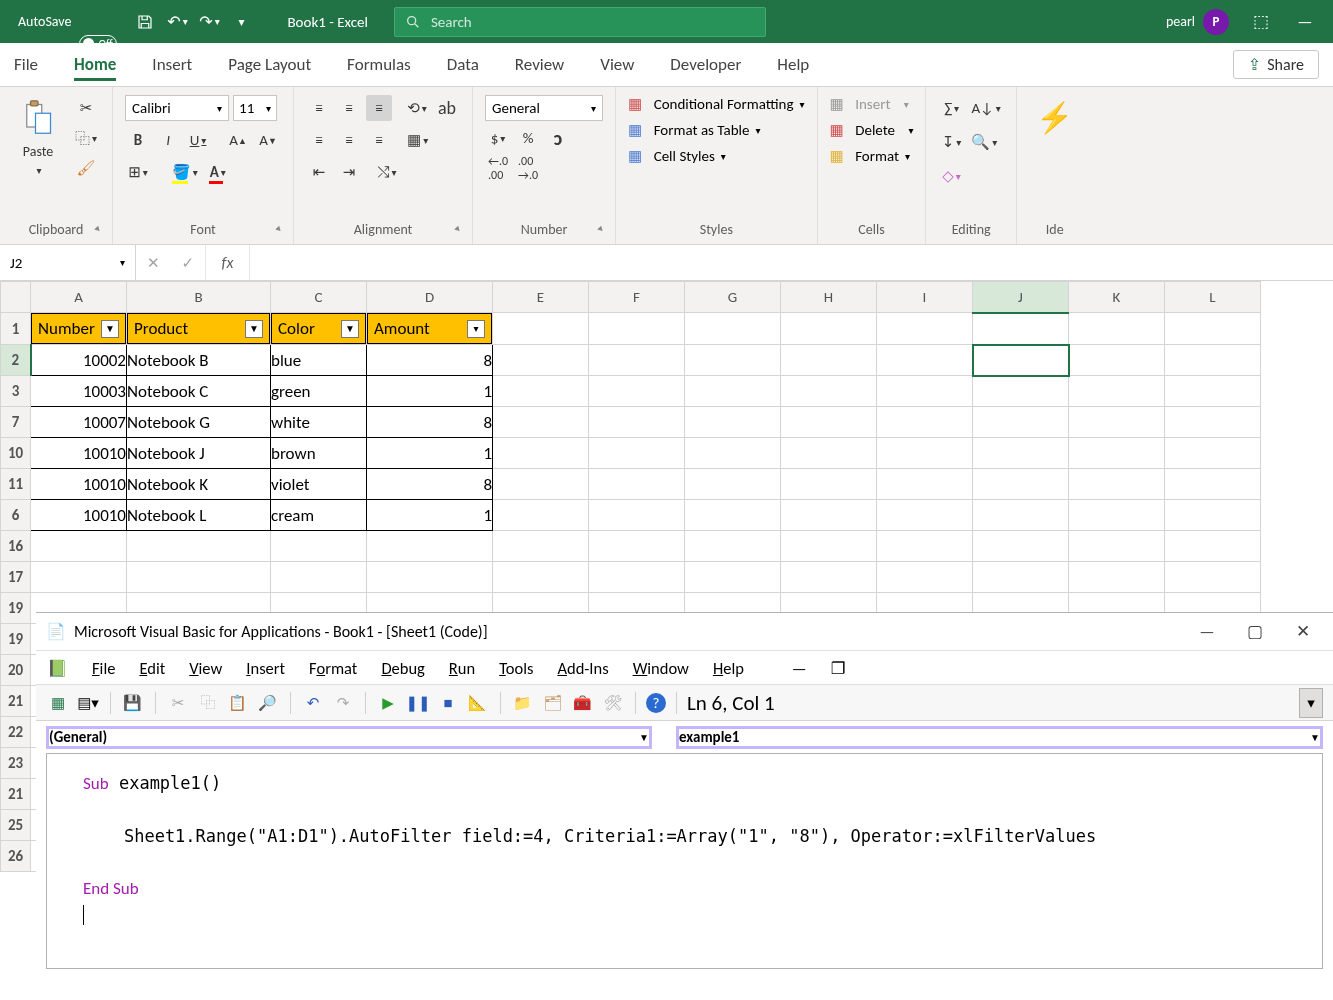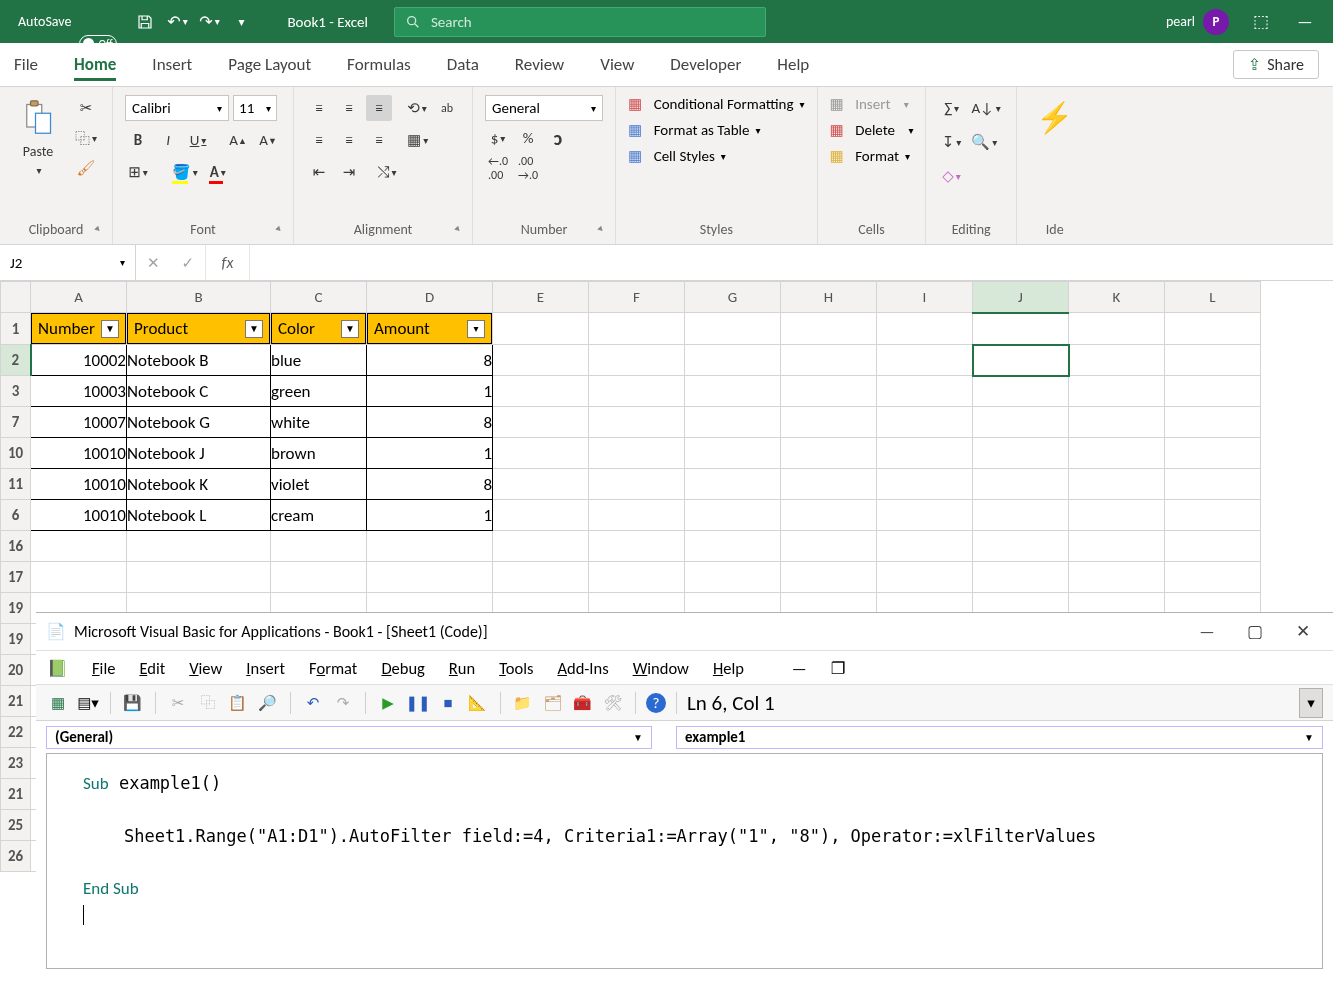--- a/index.html
+++ b/index.html
@@ -67,25 +67,25 @@
   .vba { position:absolute; left:36px; top:612px; right:0; background:#fff; border-top:1px solid #b1b1b1; }
   .vba-title { height:38px; display:flex; align-items:center; padding:0 10px; gap:8px; font-size:16px; background:#fff; border-bottom:1px solid #e1dfdd; }
   .vba-title .spacer{flex:1}
   .vba-icon { width:20px; height:20px; display:inline-flex; align-items:center; justify-content:center; }
   .vba-menus { height:34px; display:flex; align-items:center; gap:24px; padding:0 12px; font-size:16.5px; border-bottom:1px solid #e1dfdd; }
   .vba-menus span u { text-decoration:underline; }
   .vba-tb { height:36px; display:flex; align-items:center; gap:6px; padding:0 10px; border-bottom:1px solid #d4d4d4; background:#f7f7f7; }
   .vba-tb .sep { width:1px; height:22px; background:#cfcfcf; margin:0 4px; }
   .vba-tb .ticn { width:24px; height:24px; display:flex; align-items:center; justify-content:center; font-size:15px; }
   .vba-combos { height:32px; display:flex; gap:24px; padding:6px 10px; align-items:center; }
-  .vcombo { border:1px solid #c4b5fd; height:23px; background:#fff; display:flex; align-items:center; padding:0 8px; font-size:15px; font-weight:600; justify-content:space-between; }
+  .vcombo { border:3px solid #c4b5fd; height:23px; background:#fff; display:flex; align-items:center; padding:0 0; font-size:15px; font-weight:600; justify-content:space-between; }
   .vcombo.left{width:606px}
   .vcombo.right{flex:1}
   .code { font-family:Consolas,monospace; font-size:17px; padding:16px 14px 40px 36px; line-height:26px; white-space:pre; border:1px solid #b1b1b1; margin:0 10px 0 10px; }
-  .kw{color:#0f766e}
+  .kw{color:#a21caf}
   .caret{border-left:1.5px solid #000; animation:blink 1s steps(1) infinite; display:inline-block; height:20px; vertical-align:-4px;}
   @keyframes blink{50%{opacity:0}}
 
   .dd { font-size:10px; }
   svg{display:block}
 </style>
 </head>
 <body>
 
 <div class="titlebar">
@@ -204,21 +204,21 @@
   </div>
 
   <div class="group">
     <div class="group-body col" style="gap:6px">
       <div class="row">
         <span class="rbtn">≡</span>
         <span class="rbtn">≡</span>
         <span class="rbtn sel">≡</span>
         <span style="width:4px"></span>
         <span class="rbtn">⟲<span class="chev">▾</span></span>
-        <span class="rbtn" style="font-size:12px">ab</span>
+        <span class="rbtn" style="font-size:18px">ab</span>
       </div>
       <div class="row">
         <span class="rbtn">≡</span>
         <span class="rbtn">≡</span>
         <span class="rbtn">≡</span>
         <span style="width:4px"></span>
         <span class="rbtn">▦<span class="chev">▾</span></span>
       </div>
       <div class="row">
         <span class="rbtn">⇤</span>

